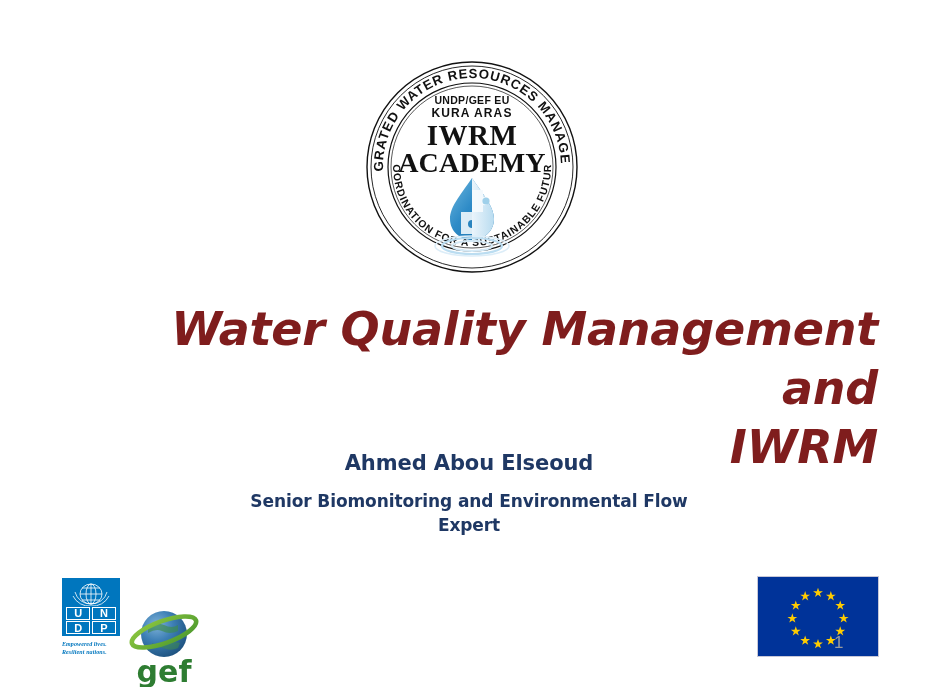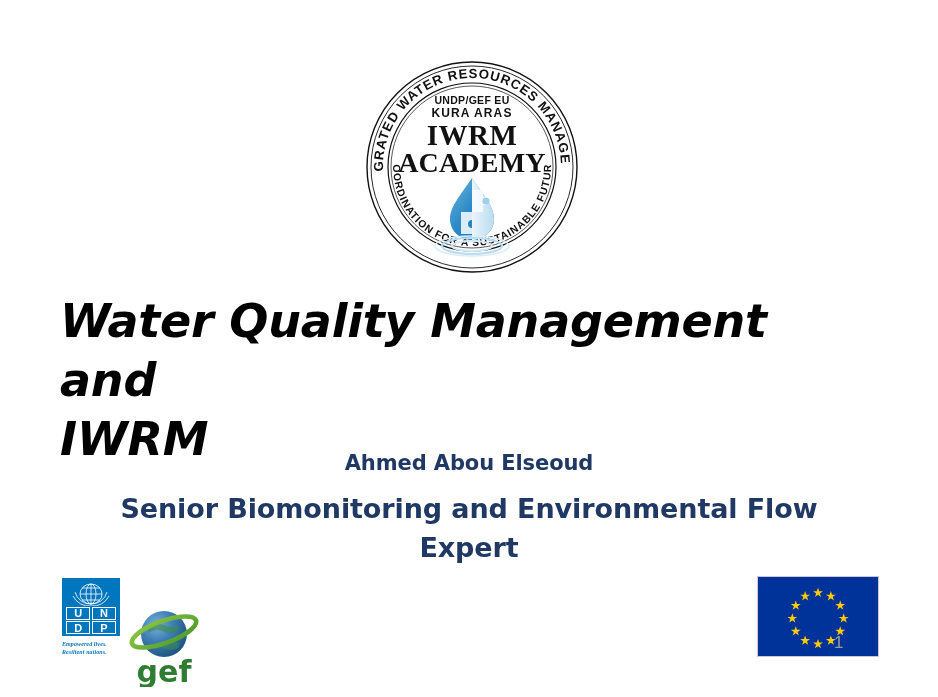--- a/index.html
+++ b/index.html
@@ -30,24 +30,24 @@
     top: 60px;
     width: 214px;
     height: 214px;
   }
   .seal-svg { display: block; width: 214px; height: 214px; }
 
   
   .title {
     position: absolute;
     left: 60px;
-    top: 292px;
+    top: 300px;
     width: 818px;
-    text-align: left;
-    color: #000000;
+    text-align: right;
+    color: #7f1d1d;
     font-family: "DejaVu Sans", sans-serif;
     font-size: 46px;
     font-weight: bold;
     font-style: italic;
     line-height: 1.28;
     letter-spacing: -0.2px;
     white-space: pre-line;
   }
 
   
@@ -61,21 +61,21 @@
     font-family: "DejaVu Sans", sans-serif;
     font-weight: bold;
   }
   .presenter-name {
     font-size: 21px;
     line-height: 1.5;
     letter-spacing: -0.1px;
     text-align: center;
   }
   .presenter-role {
-    font-size: 27px;
+    font-size: 17px;
     line-height: 1.45;
     margin-top: 9px;
     letter-spacing: -0.1px;
     white-space: pre-line;
   }
 
   
   .undp {
     position: absolute;
     left: 62px;

